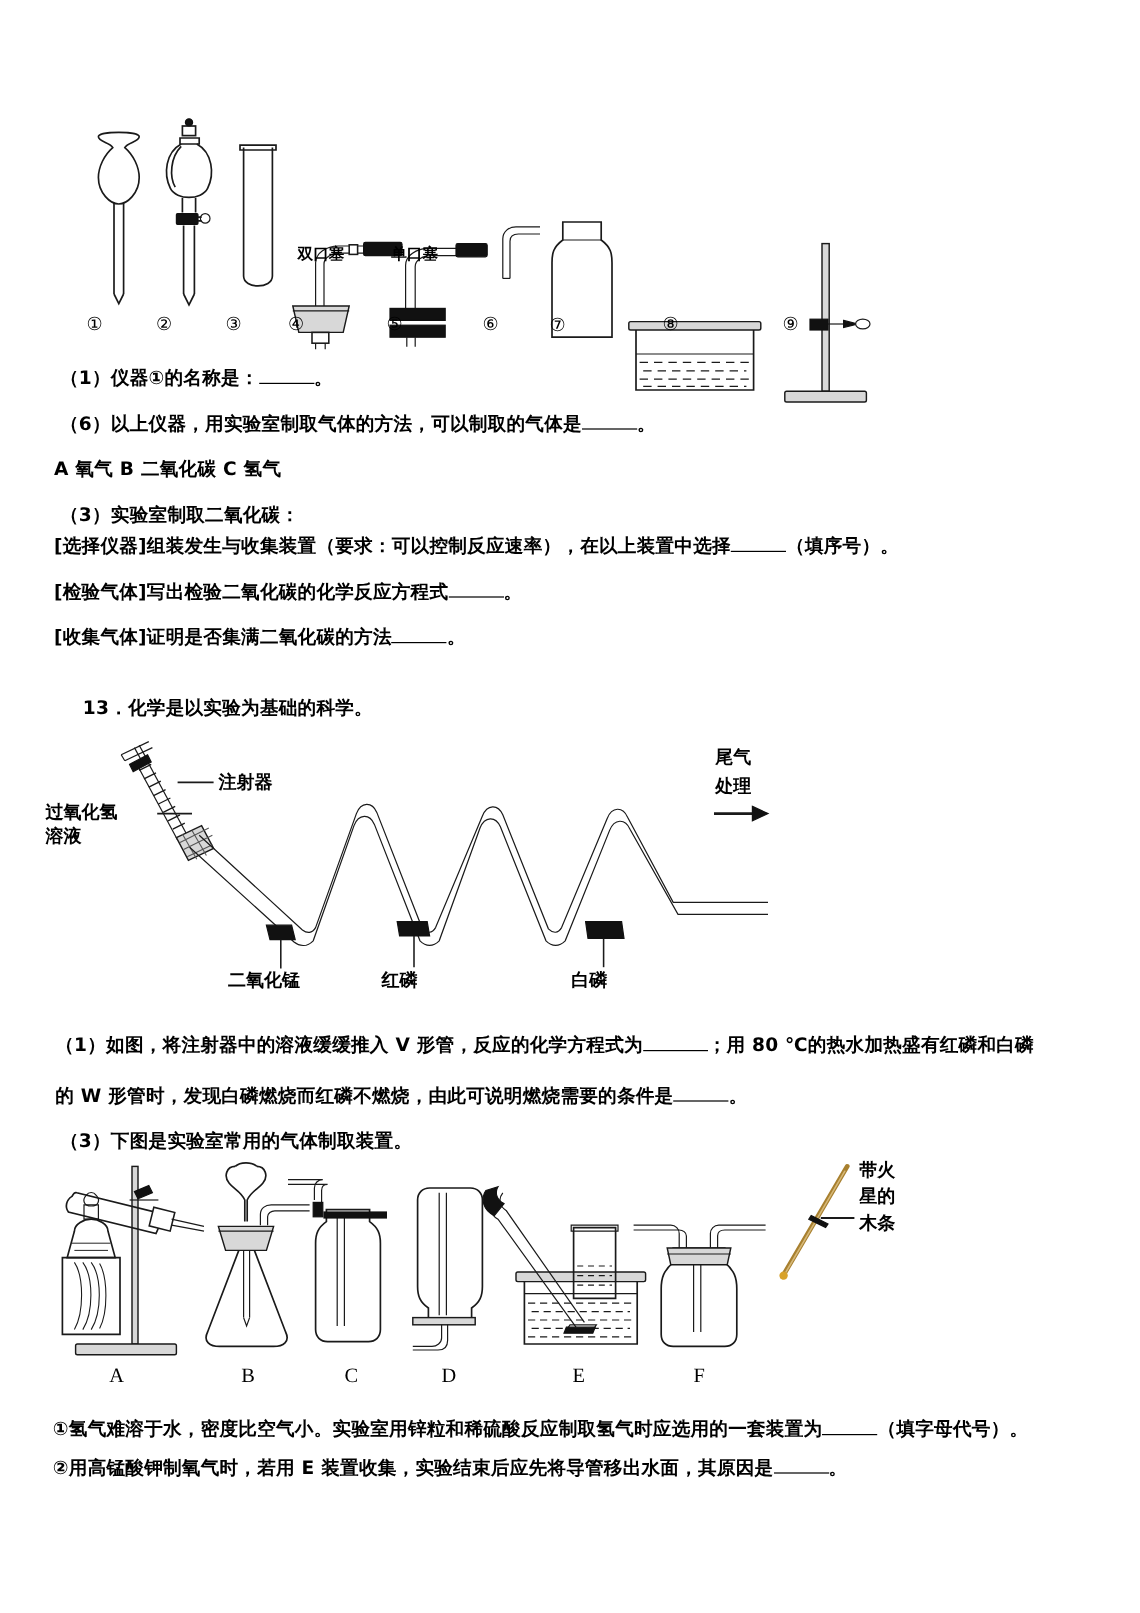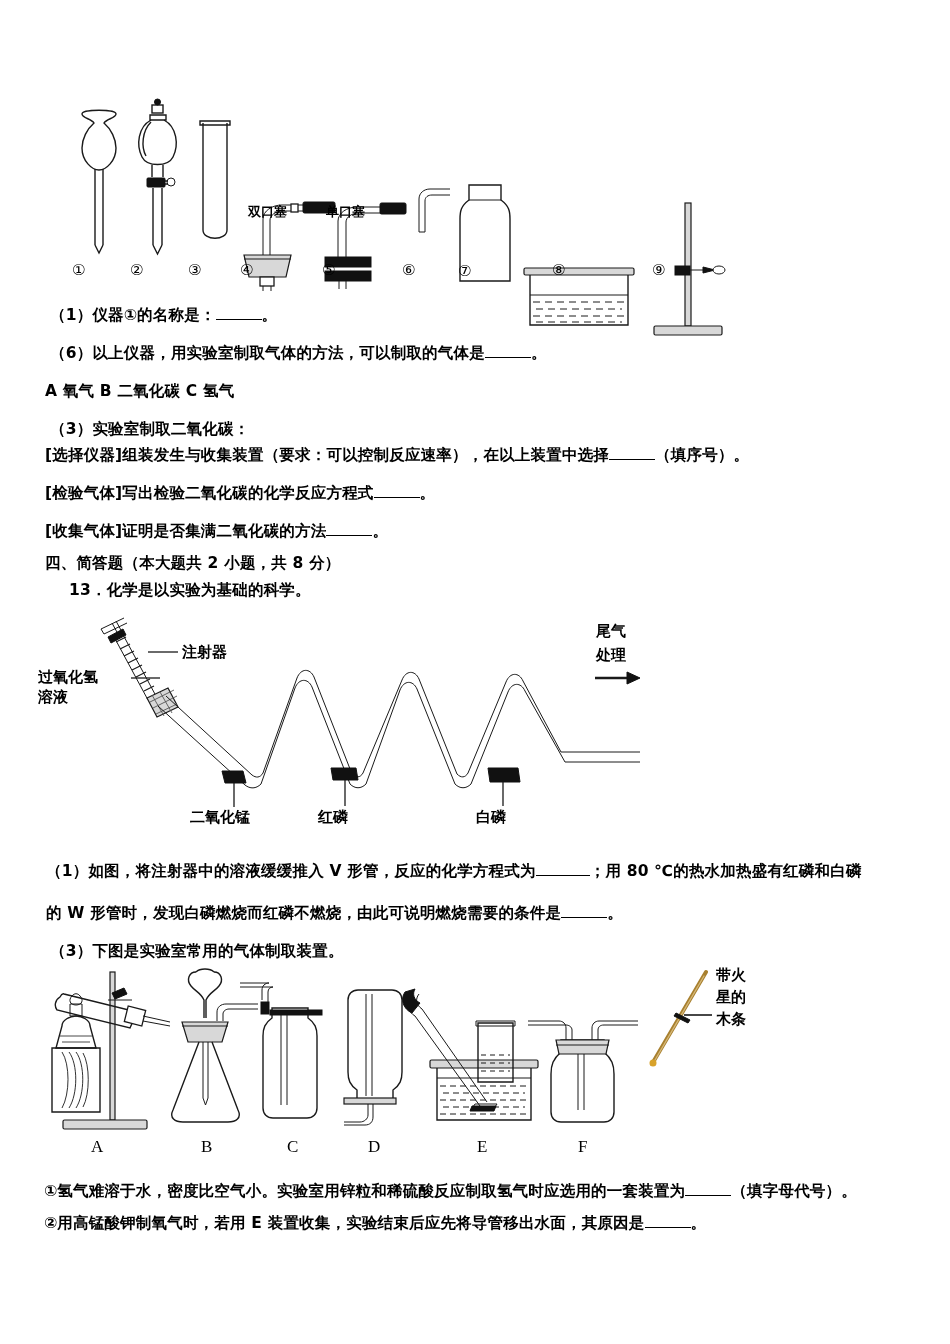--- a/index.html
+++ b/index.html
@@ -183,21 +183,20 @@
   </div>
 
   <div class="q-line" style="left:45px; top:483px;">
     <span>[检验气体]写出检验二氧化碳的化学反应方程式</span><span class="blank w50"></span><span>。</span>
   </div>
 
   <div class="q-line" style="left:45px; top:521px;">
     <span>[收集气体]证明是否集满二氧化碳的方法</span><span class="blank w50"></span><span>。</span>
   </div>
 
-  <div class="q-line" style="left:45px; top:553px;">四、简答题（本大题共 2 小题，共 8 分）</div>
   <div class="q-line" style="left:45px; top:580px; font-weight:bold;margin-left:24px;">13．化学是以实验为基础的科学。</div>
 
   <div class="fig" style="left:0px; top:610px; width:950px; height:230px;">
     <svg width="950" height="230">
 
       <g>
         <path class="stroke-thin" d="M101,19 L124,8"></path>
         <path class="stroke-thin" d="M104,24 L127,13"></path>
         <path class="stroke-thin" d="M101,19 L104,24"></path>
         <path class="stroke-thin" d="M112,13 L118,24"></path>

